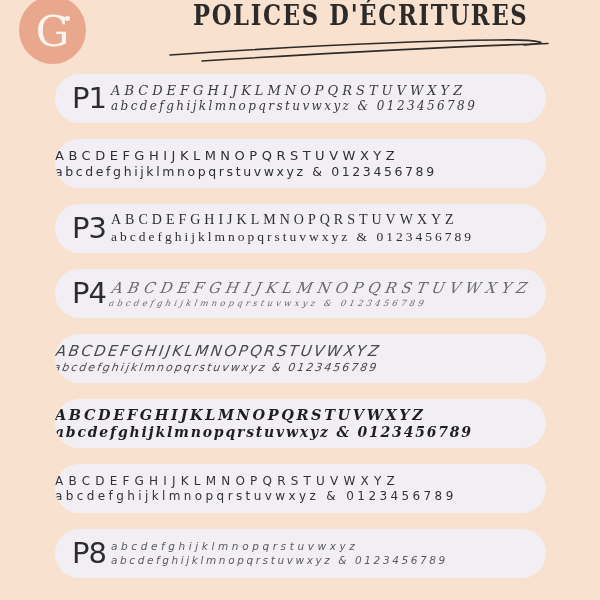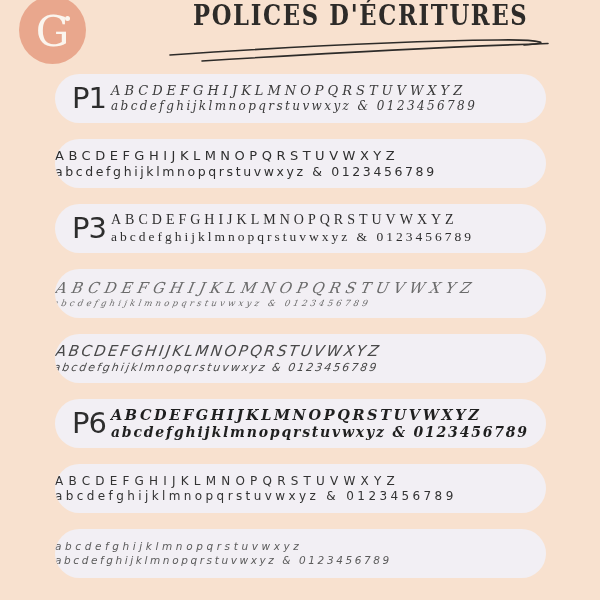--- a/index.html
+++ b/index.html
@@ -170,48 +170,49 @@
 
   <div class="pill">
     <span class="pill-label">P3</span>
     <div class="sample s-serif">
       <span class="line upper">ABCDEFGHIJKLMNOPQRSTUVWXYZ</span>
       <span class="line lower">abcdefghijklmnopqrstuvwxyz &amp; 0123456789</span>
     </div>
   </div>
 
   <div class="pill">
+    <span class="pill-label">P4</span>
     <div class="sample s-copperplate">
       <span class="line upper">ABCDEFGHIJKLMNOPQRSTUVWXYZ</span>
       <span class="line lower">abcdefghijklmnopqrstuvwxyz &amp; 0123456789</span>
     </div>
   </div>
 
   <div class="pill">
     <div class="sample s-brush">
       <span class="line upper">ABCDEFGHIJKLMNOPQRSTUVWXYZ</span>
       <span class="line lower">abcdefghijklmnopqrstuvwxyz &amp; 0123456789</span>
     </div>
   </div>
 
   <div class="pill">
-    <span class="pill-label">P6</span>
     <div class="sample s-bold-script">
       <span class="line upper">ABCDEFGHIJKLMNOPQRSTUVWXYZ</span>
       <span class="line lower">abcdefghijklmnopqrstuvwxyz &amp; 0123456789</span>
     </div>
   </div>
 
   <div class="pill">
     <div class="sample s-hand-print">
       <span class="line upper">ABCDEFGHIJKLMNOPQRSTUVWXYZ</span>
       <span class="line lower">abcdefghijklmnopqrstuvwxyz &amp; 0123456789</span>
     </div>
   </div>
 
   <div class="pill">
+    <span class="pill-label">P8</span>
     <div class="sample s-thin-hand">
       <span class="line upper">abcdefghijklmnopqrstuvwxyz</span>
       <span class="line lower">abcdefghijklmnopqrstuvwxyz &amp; 0123456789</span>
     </div>
   </div>
 
 </div>
 
 </body></html>

